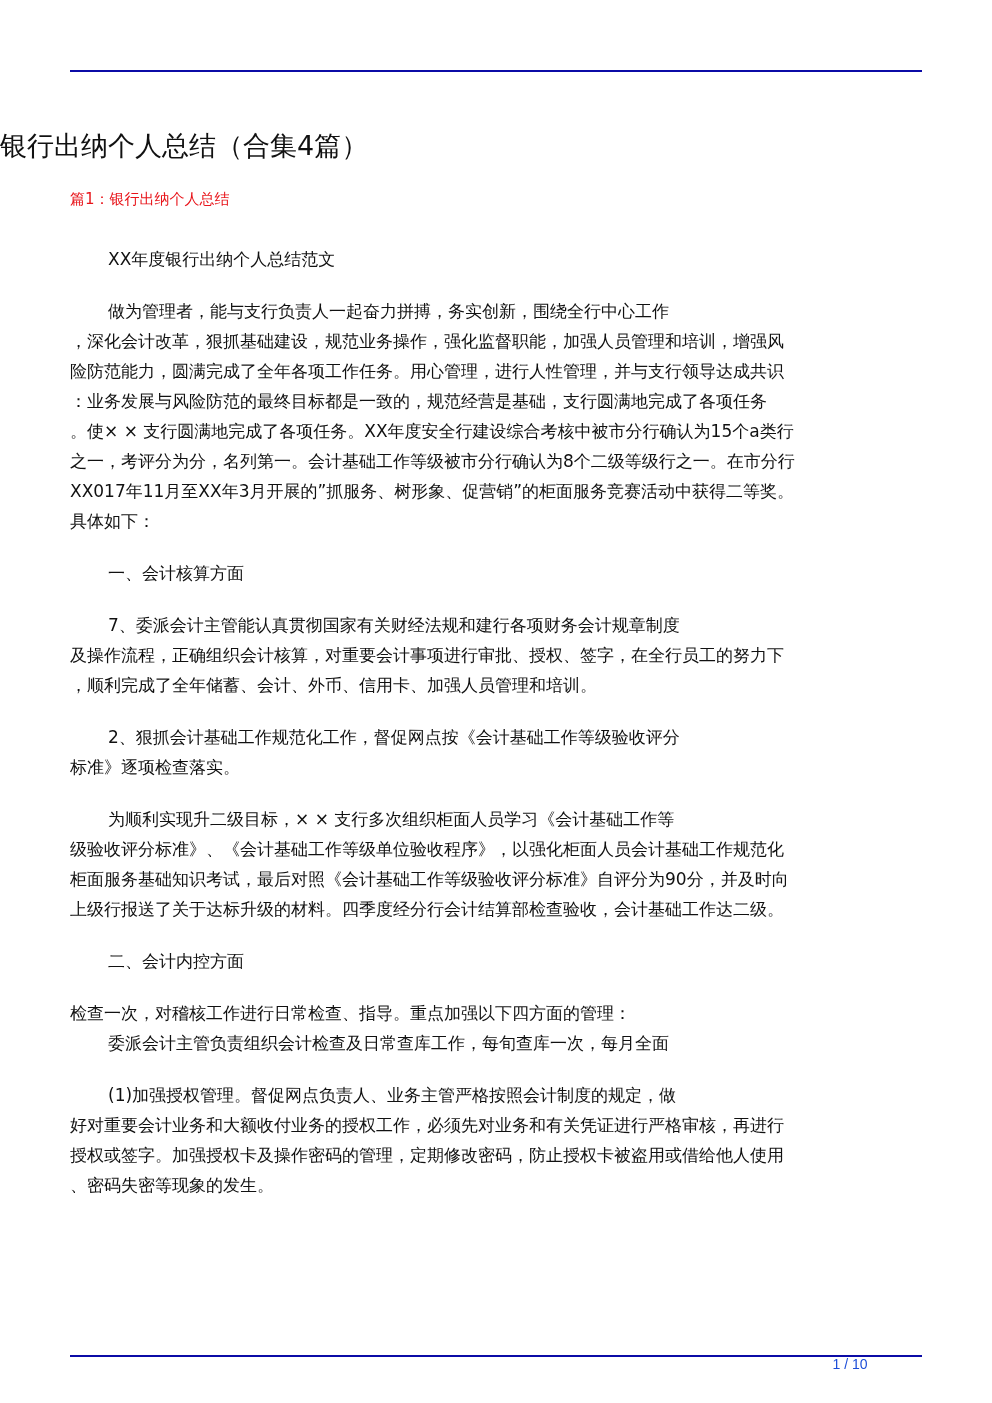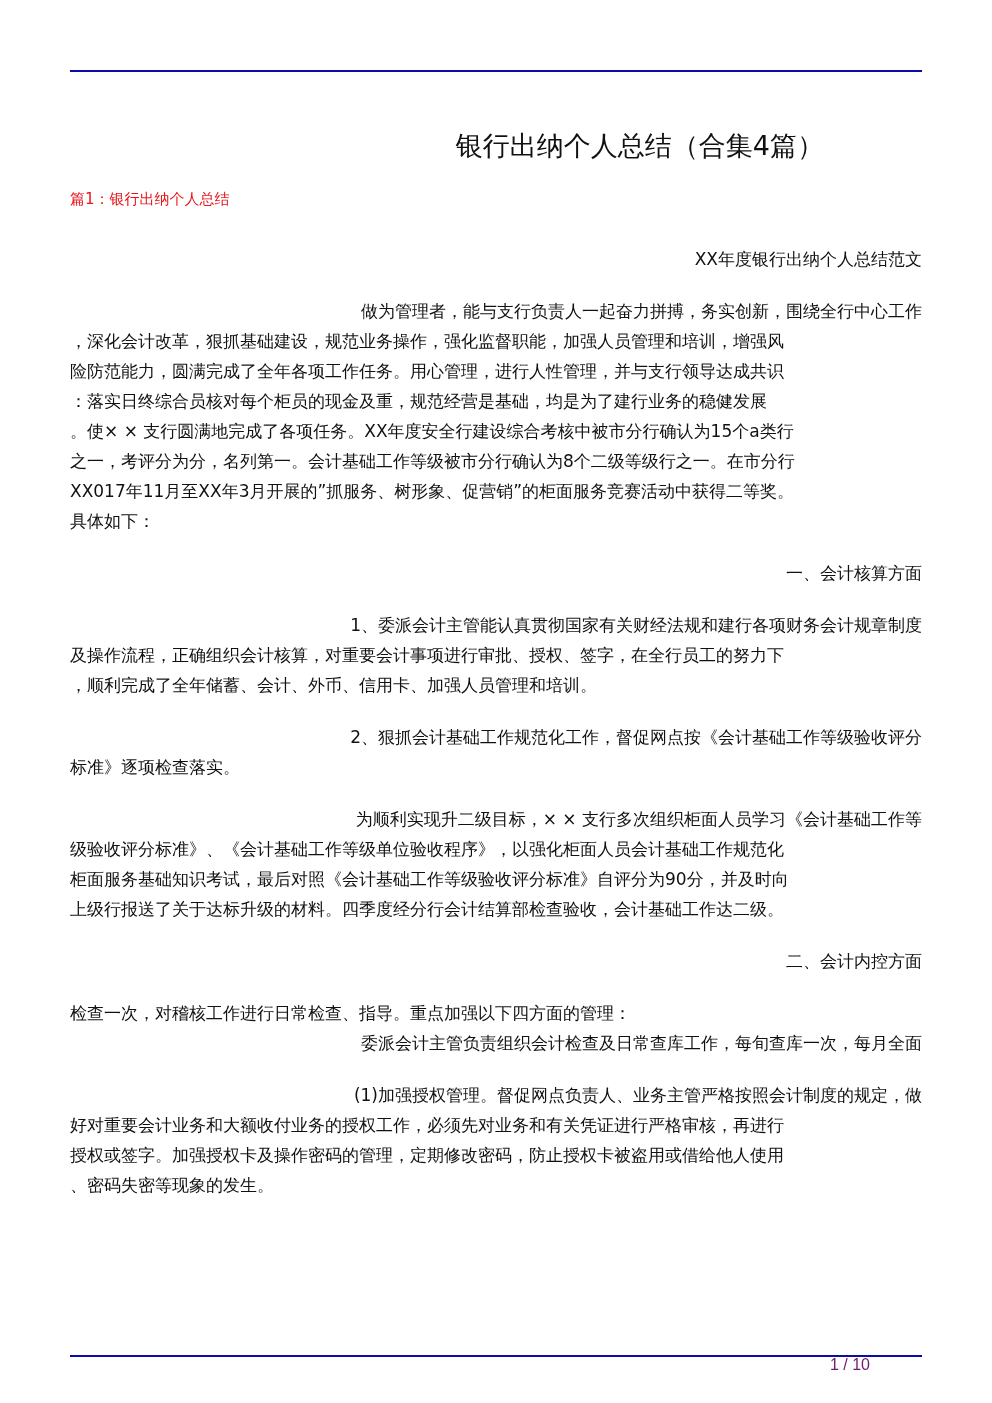--- a/index.html
+++ b/index.html
@@ -7,69 +7,69 @@
     width: 992px; height: 1403px; position: relative; overflow: hidden;
     font-family: "DejaVu Sans", "Liberation Sans", sans-serif;
     color: #111111;
   }
   .rule {
     position: absolute; left: 70px; width: 852px; height: 2px; background: #0b0ba6;
   }
   .rule.top { top: 70px; }
   .rule.bottom { top: 1355px; }
   .title {
-    position: absolute; top: 128px; left: 0; width: 824px; text-align: right;
+    position: absolute; top: 128px; left: 0; width: 824px; text-align: left;
     font-size: 27px; color: #111111; letter-spacing: 0px;
   }
   .section-heading {
     position: absolute; top: 190px; left: 70px;
     font-size: 15px; color: #e8141a;
   }
   .content {
     position: absolute; top: 244px; left: 70px; width: 852px;
   }
   .para {
     font-size: 17px; line-height: 30px; margin: 0 0 22px 0;
     text-indent: 0;
   }
   .para .line { display: block; white-space: nowrap; }
-  .para .line.first { padding-left: 38px; text-align: right; }
+  .para .line.first { padding-left: 38px; }
   .page-num {
     position: absolute; top: 1356px; left: 820px; width: 60px; text-align: center;
-    font-family: "Liberation Sans", sans-serif; font-size: 16px; color: #701a75;
+    font-family: "Liberation Sans", sans-serif; font-size: 14px; color: #1d4ed8;
   }
 </style>
 </head>
 <body>
 
 <div class="rule top"></div>
 
 <div class="title">银行出纳个人总结（合集4篇）</div>
 
 <div class="section-heading">篇1：银行出纳个人总结</div>
 
 <div class="content" id="body-container">
     <p class="para">
       <span class="line first">XX年度银行出纳个人总结范文</span>
     </p>
     <p class="para">
       <span class="line first">做为管理者，能与支行负责人一起奋力拼搏，务实创新，围绕全行中心工作</span>
       <span class="line">，深化会计改革，狠抓基础建设，规范业务操作，强化监督职能，加强人员管理和培训，增强风</span>
       <span class="line">险防范能力，圆满完成了全年各项工作任务。用心管理，进行人性管理，并与支行领导达成共识</span>
-      <span class="line">：落实日终综合员核对每个柜员的现金及重，规范经营是基础，均是为了建行业务的稳健发展</span>
+      <span class="line">：业务发展与风险防范的最终目标都是一致的，规范经营是基础，支行圆满地完成了各项任务</span>
       <span class="line">。使× × 支行圆满地完成了各项任务。XX年度安全行建设综合考核中被市分行确认为15个a类行</span>
       <span class="line">之一，考评分为分，名列第一。会计基础工作等级被市分行确认为8个二级等级行之一。在市分行</span>
       <span class="line">XX017年11月至XX年3月开展的”抓服务、树形象、促营销”的柜面服务竞赛活动中获得二等奖。</span>
       <span class="line">具体如下：</span>
     </p>
     <p class="para">
       <span class="line first">一、会计核算方面</span>
     </p>
     <p class="para">
-      <span class="line first">1、委派会计主管能认真贯彻国家有关财经法规和建行各项财务会计规章制度</span>
+      <span class="line first">7、委派会计主管能认真贯彻国家有关财经法规和建行各项财务会计规章制度</span>
       <span class="line">及操作流程，正确组织会计核算，对重要会计事项进行审批、授权、签字，在全行员工的努力下</span>
       <span class="line">，顺利完成了全年储蓄、会计、外币、信用卡、加强人员管理和培训。</span>
     </p>
     <p class="para">
       <span class="line first">2、狠抓会计基础工作规范化工作，督促网点按《会计基础工作等级验收评分</span>
       <span class="line">标准》逐项检查落实。</span>
     </p>
     <p class="para">
       <span class="line first">为顺利实现升二级目标，× × 支行多次组织柜面人员学习《会计基础工作等</span>
       <span class="line">级验收评分标准》、《会计基础工作等级单位验收程序》，以强化柜面人员会计基础工作规范化</span>

